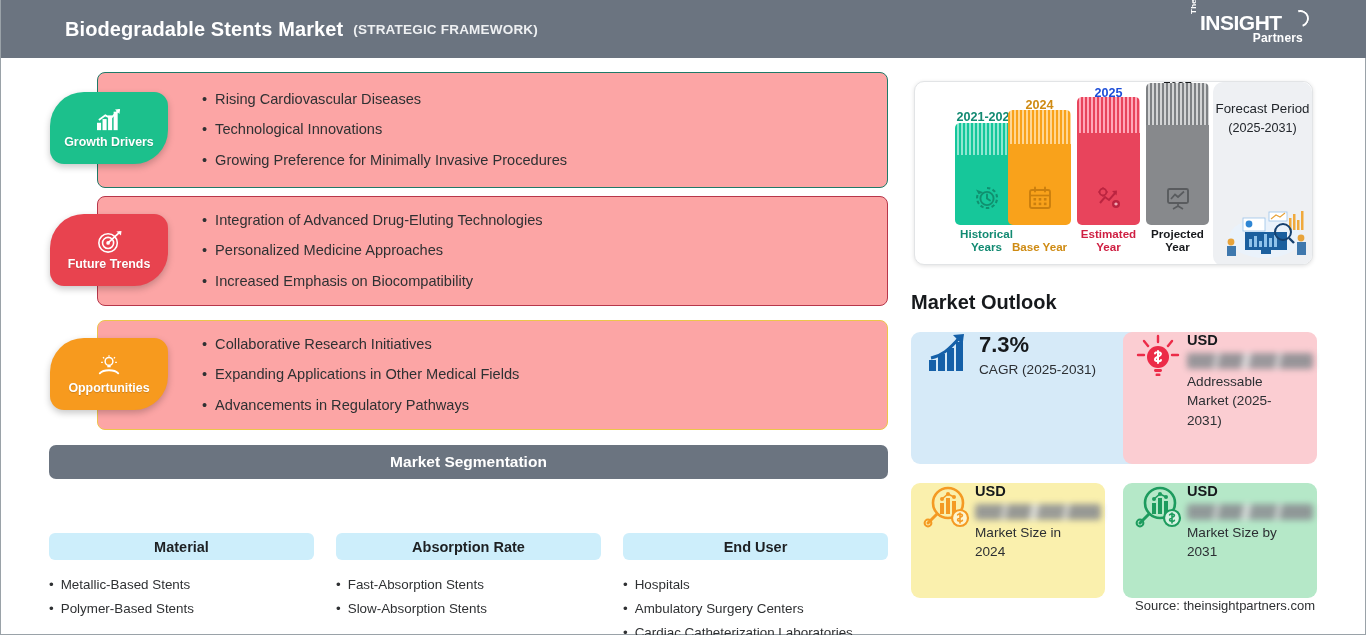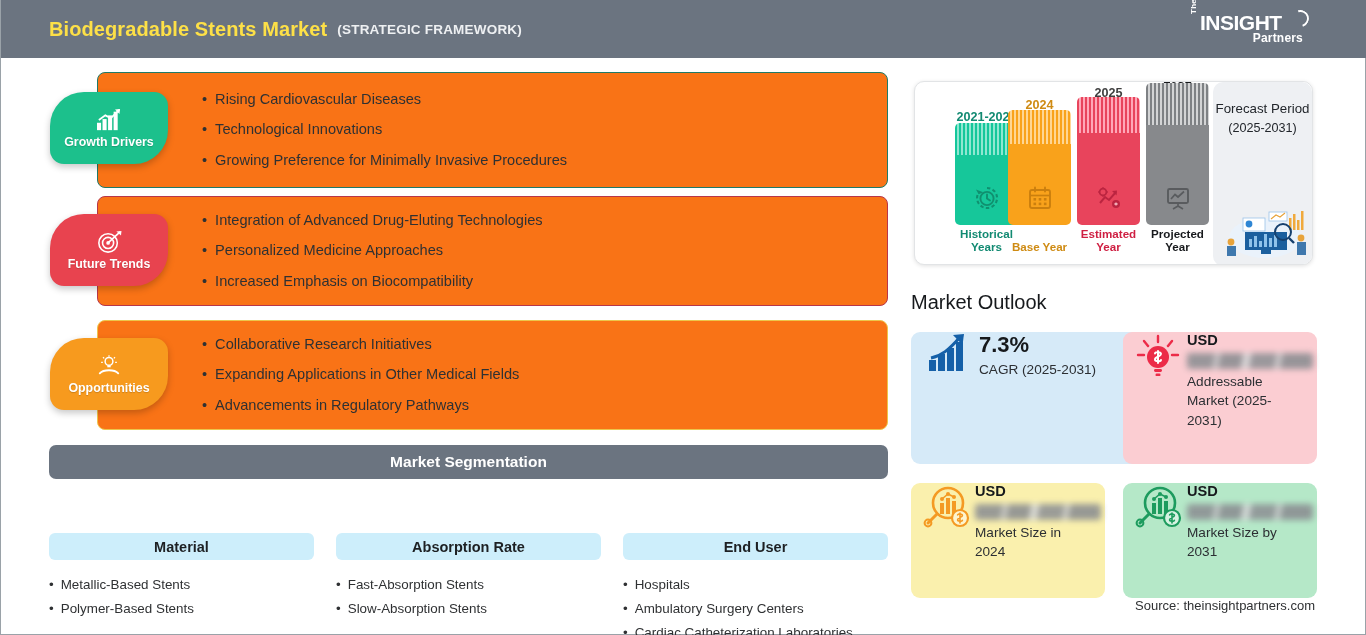--- a/index.html
+++ b/index.html
@@ -18,22 +18,22 @@
   }
 
   
   .header {
     position: absolute; left: 0; top: 0;
     width: 1366px; height: 58px;
     background: #6b7480;
     display: flex; align-items: center;
   }
   .header-title {
-    margin-left: 48px;
-    color: #fde047;
+    margin-left: 64px;
+    color: #ffffff;
     font-size: 20px; font-weight: bold;
     letter-spacing: .1px;
   }
   .header-sub {
     margin-left: 10px;
     color: #eef0f2;
     font-size: 13.5px; font-weight: bold;
     letter-spacing: .2px;
   }
   .logo {
@@ -59,21 +59,21 @@
     position: absolute; right: 0px; top: 1px;
     width: 17px; height: 17px;
     border: 2.2px solid #ffffff; border-radius: 50%;
     border-bottom-color: transparent; border-left-color: transparent;
     transform: rotate(28deg);
   }
 
   
   .panel {
     position: absolute;
-    background: #f97316;
+    background: #fca5a5;
     border-radius: 8px;
     border: 1.2px solid #cccccc;
   }
   .panel-bullets {
     position: absolute;
     left: 104px; top: 0; right: 14px; bottom: 0;
     display: flex; flex-direction: column; justify-content: center;
     gap: 13px;
   }
   .bullet {
@@ -158,21 +158,21 @@
   }
   .fs-title {
     margin-top: 18px; text-align: center;
     font-size: 13.3px; color: #22262b; line-height: 1.35;
   }
   .fs-sub { text-align: center; font-size: 12.6px; color: #22262b; margin-top: 3px; }
 
   
   .outlook-title {
     position: absolute; left: 910px; top: 291px;
-    font-size: 20px; font-weight: normal; color: #16191c;
+    font-size: 20px; font-weight: bold; color: #16191c;
   }
   .ocard {
     position: absolute; border-radius: 9px;
     display: flex; align-items: flex-start;
   }
   .ocard-icon { flex: 0 0 auto; }
   .ocard-body { margin-left: 4px; }
   .ocard-big { font-size: 22px; font-weight: bold; color: #16191c; }
   .ocard-usd { font-size: 14.6px; font-weight: bold; color: #16191c; }
   .ocard-sub { font-size: 13.6px; color: #2c2f33; line-height: 1.42; margin-top: 2px; }
@@ -366,21 +366,21 @@
               <rect x="11.7" y="17.6" width="2.6" height="2.6"></rect>
                 <rect x="16.9" y="17.6" width="2.6" height="2.6"></rect>
             </g>
           </svg>
         </div>
       </div>
       <div class="fc-cap" style="color:#cf8b13;">Base Year</div>
     </div>
 
     <div class="fc-bar-wrap" style="left:162px; width:63px; height:164px;">
-      <div class="fc-year" style="color:#404040;">2025</div>
+      <div class="fc-year" style="color:#1d4ed8;">2025</div>
       <div class="fc-bar" style="height:128px;">
         <div class="fc-stripe" style="height:36px;background:repeating-linear-gradient(90deg,#e8445c 0 2px,#ffa8b8 2px 4px);"></div>
         <div class="fc-solid" style="background:#e8445c;">
           <svg class="fc-icon" viewBox="0 0 26 26">
             <path d="M4 18 L9 12 L13 15 L20 7" fill="none" stroke="#a01230" stroke-width="2"></path>
             <path d="M16 6 L21 5.6 L20.6 10.6 Z" fill="#a01230"></path>
             <circle cx="7" cy="7" r="3.4" fill="none" stroke="#a01230" stroke-width="1.8"></circle>
             <g stroke="#a01230" stroke-width="1.5">
               <path d="M7 2.2 V4"></path>
                 <path d="M7 10 V11.8"></path>

